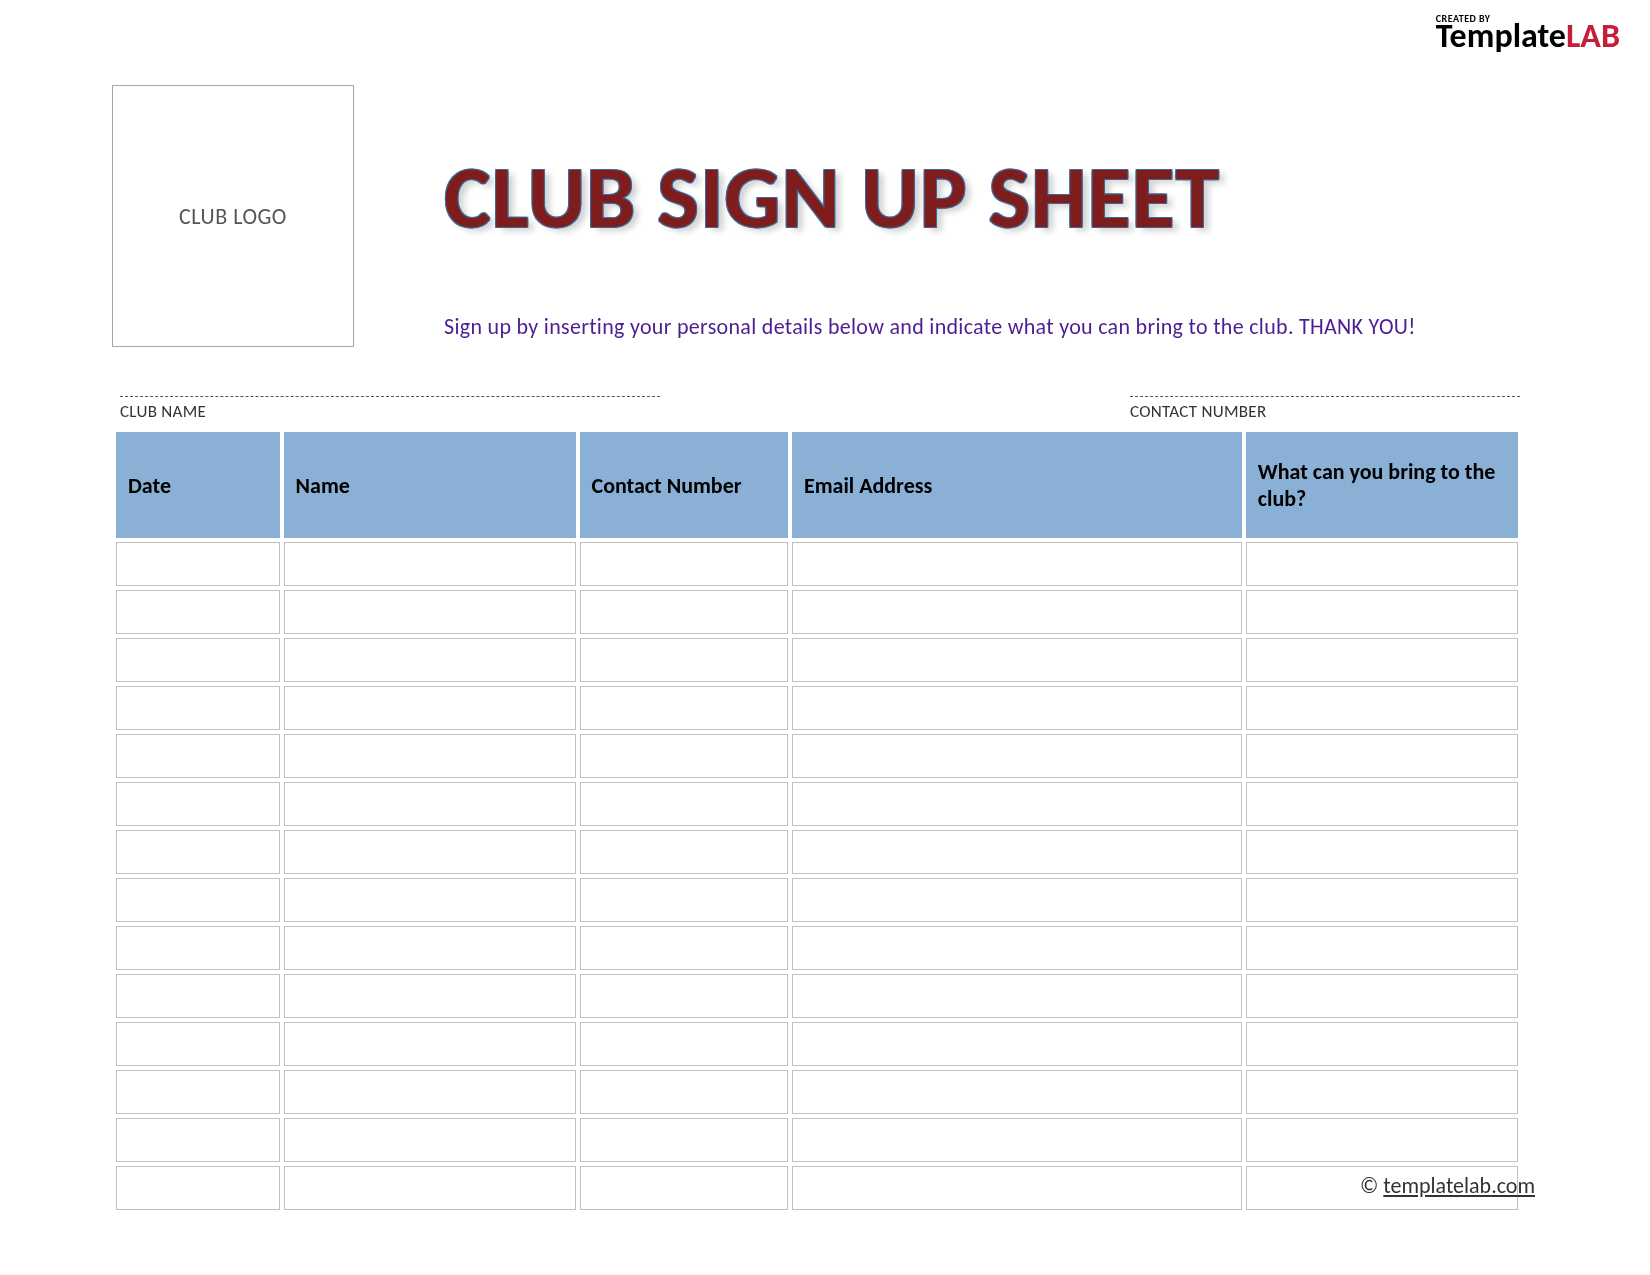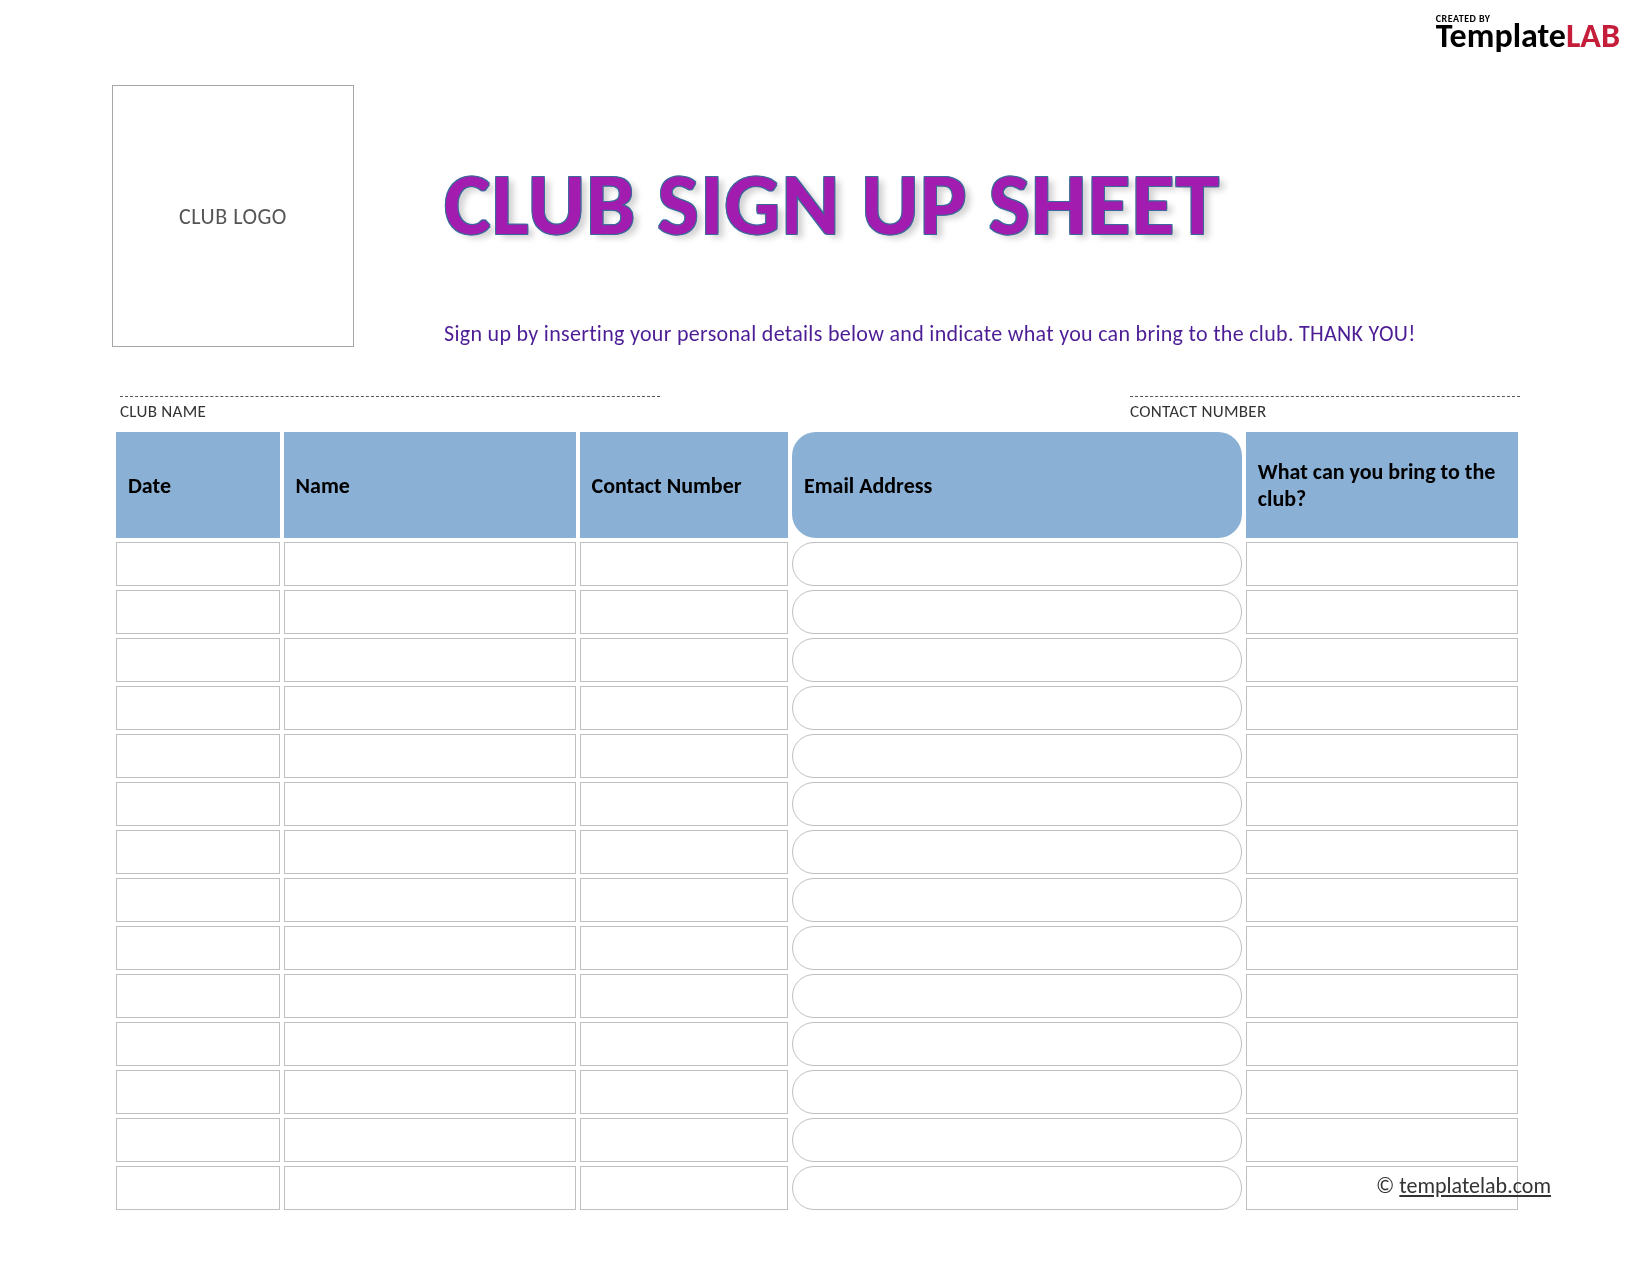--- a/index.html
+++ b/index.html
@@ -27,42 +27,42 @@
     font-size: 34px;
     font-weight: 700;
     line-height: 0.9;
     margin-top: -4px;
     text-align: right;
   }
   .brand-template { color: #000; }
   .brand-lab { color: #c41e3a; font-weight: 800; }
   .header-row {
     display: flex;
-    align-items: flex-end;
+    align-items: center;
     margin: 70px 0 0 112px;
   }
   .logo-box {
     width: 242px;
     height: 262px;
     border: 1px solid #a6a6a6;
     display: flex;
     align-items: center;
     justify-content: center;
     color: #555;
     font-size: 22px;
     letter-spacing: 0.5px;
   }
   .title-area {
     margin-left: 90px;
     padding-top: 60px;
   }
   .main-title {
     font-size: 88px;
     font-weight: 700;
-    color: #a21caf;
+    color: #7f1d1d;
     letter-spacing: 1px;
     text-shadow:
       -1px -1px 0 #3a6a99,
       1px -1px 0 #3a6a99,
       -1px 1px 0 #3a6a99,
       1px 1px 0 #3a6a99,
       6px 4px 6px rgba(0,0,0,0.18);
     line-height: 1;
   }
   .subtitle {
@@ -112,26 +112,26 @@
     height: 66px;
   }
   table.sheet td {
     border: 1px solid #bfbfbf;
     height: 44px;
     background: #fff;
   }
   .col-date  { width: 165px; }
   .col-name  { width: 295px; }
   .col-cnum  { width: 210px; }
-  .col-email { width: 455px; border-radius: 24px; }
+  .col-email { width: 455px; }
   .col-bring { width: 275px; }
 
   .footer {
     position: absolute;
-    right: 99px;
+    right: 115px;
     top: 1172px;
     font-size: 22px;
     color: #333;
   }
   .footer a {
     color: #333;
     text-decoration: underline;
   }
 </style>
 </head>

